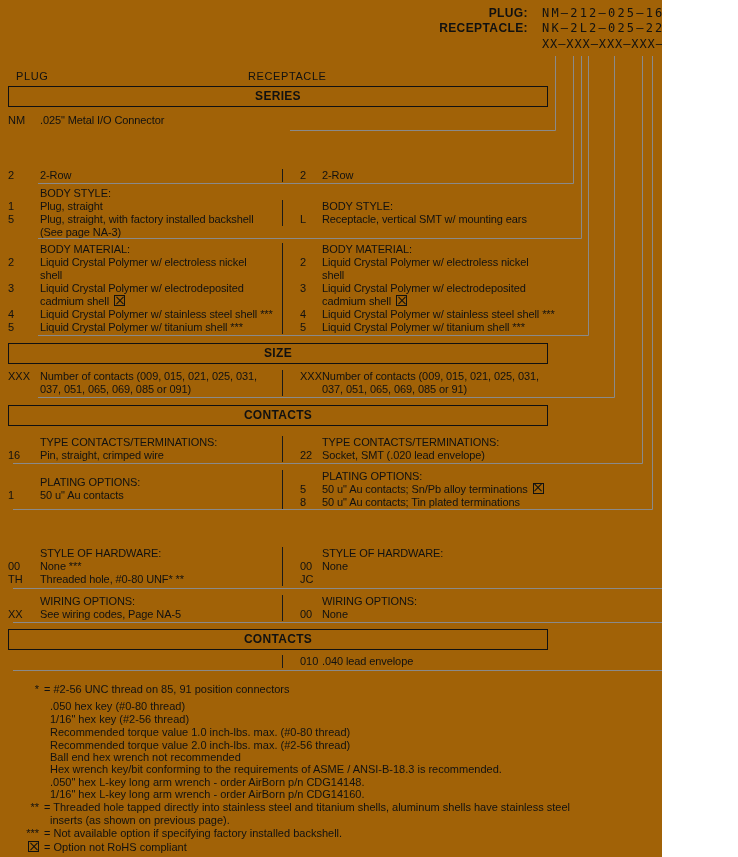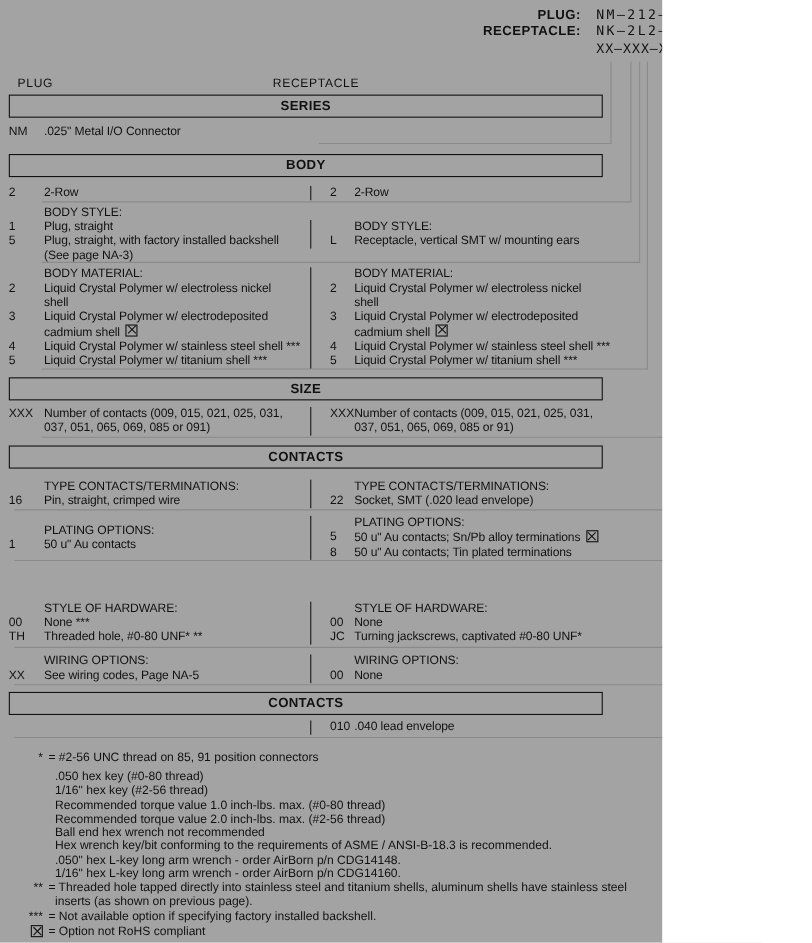--- a/index.html
+++ b/index.html
@@ -1,17 +1,17 @@
 <!DOCTYPE html>
 <html><head>
 <meta charset="utf-8">
 <style>
   html,body { margin:0; padding:0; background:#ffffff; }
   .page {
-    position:relative; width:602px; height:857px; background:#a3a3a3;
+    position:relative; width:662px; height:857px; background:#a16207;
     font-family:"Liberation Sans","DejaVu Sans",sans-serif;
     font-size:11px; color:#111; overflow:hidden;
   }
   svg.routing { position:absolute; left:0; top:0; pointer-events:none; }
 
   
   .pn-row { position:absolute; height:15px; }
   .pn-label { position:absolute; left:400px; width:128px; text-align:right;
               font-weight:bold; font-size:12px; letter-spacing:0.4px; }
   .pn-val { position:absolute; left:542px; font-family:"DejaVu Sans Mono",monospace;
@@ -88,21 +88,20 @@
   <div class="sec-header" style="top:86px">SERIES</div>
   <div class="sub" style="top:107px;height:23px;padding-top:3px">
     <div class="lcell">
       <div class="item">
         <span class="code">NM</span>
         <span class="txt">.025" Metal I/O Connector</span>
       </div>
     </div>
   </div>
 
-  <div class="sec-header" style="top:140px">BODY</div>
   <div class="sub" style="top:162px;height:22px;padding-top:4px">
     <div class="lcell">
       <div class="item">
         <span class="code">2</span>
         <span class="txt">2-Row</span>
       </div>
     </div>
     <div class="rcell">
       <div class="item">
         <span class="code">2</span>
@@ -292,21 +291,20 @@
       <div class="item">
         <span class="code"></span>
         <span class="txt">STYLE OF HARDWARE:</span>
       </div>
       <div class="item">
         <span class="code">00</span>
         <span class="txt">None</span>
       </div>
       <div class="item">
         <span class="code">JC</span>
-        <span class="txt">Turning jackscrews, captivated #0-80 UNF*</span>
       </div>
     </div>
   </div>
 
   <div class="sub" style="top:589px;height:33px;padding-top:4px">
     <div class="lcell">
       <div class="item">
         <span class="code"></span>
         <span class="txt">WIRING OPTIONS:</span>
       </div>

